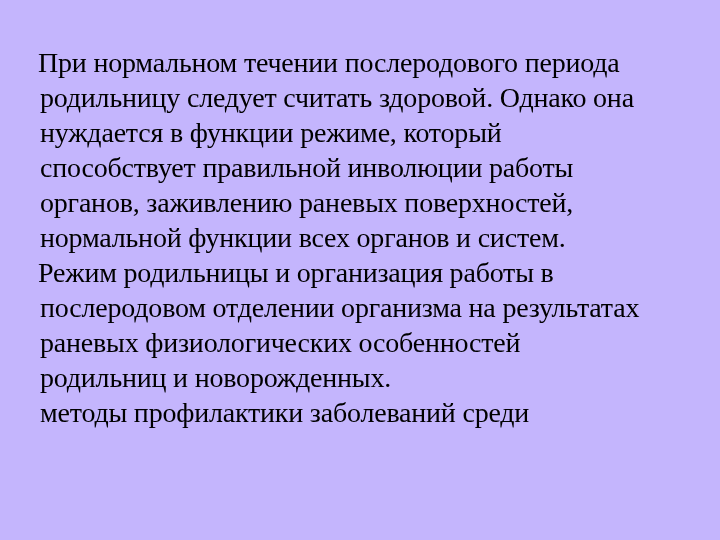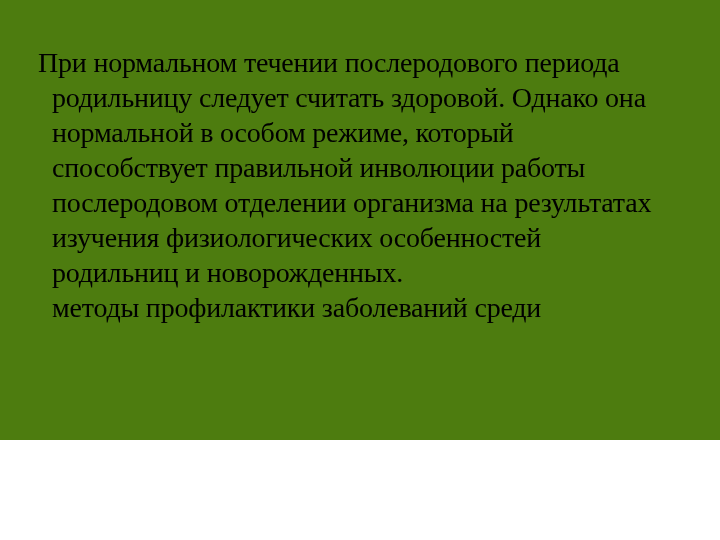--- a/index.html
+++ b/index.html
@@ -3,22 +3,22 @@
 <meta charset="utf-8">
 <style>
   html, body {
     margin: 0;
     padding: 0;
     background: #ffffff;
   }
   .slide {
     position: relative;
     width: 720px;
-    height: 440px;
-    background: #4d7c0f;
+    height: 540px;
+    background: #c4b5fd;
     overflow: hidden;
     box-sizing: border-box;
     padding-top: 45px;
     font-family: "Liberation Serif", "DejaVu Serif", serif;
     color: #000000;
   }
   .para {
     margin: 0;
     padding: 0;
   }
@@ -26,32 +26,35 @@
     font-size: 28px;
     line-height: 35px;
     letter-spacing: -0.2px;
     white-space: nowrap;
     color: #000000;
   }
   .text-line.first {
     padding-left: 38px;
   }
   .text-line.cont {
-    padding-left: 52px;
+    padding-left: 40px;
   }
 </style>
 </head>
 <body>
 
 <div class="slide">
   <div class="para">
     <div class="text-line first">При нормальном течении послеродового периода</div>
     <div class="text-line cont">родильницу следует считать здоровой. Однако она</div>
-    <div class="text-line cont">нормальной в особом режиме, который</div>
+    <div class="text-line cont">нуждается в функции режиме, который</div>
     <div class="text-line cont">способствует правильной инволюции работы</div>
+    <div class="text-line cont">органов, заживлению раневых поверхностей,</div>
+    <div class="text-line cont">нормальной функции всех органов и систем.</div>
   </div>
   <div class="para">
+    <div class="text-line first">Режим родильницы и организация работы в</div>
     <div class="text-line cont">послеродовом отделении организма на результатах</div>
-    <div class="text-line cont">изучения физиологических особенностей</div>
+    <div class="text-line cont">раневых физиологических особенностей</div>
     <div class="text-line cont">родильниц и новорожденных.</div>
     <div class="text-line cont">методы профилактики заболеваний среди</div>
   </div>
 </div>
 
 </body></html>

